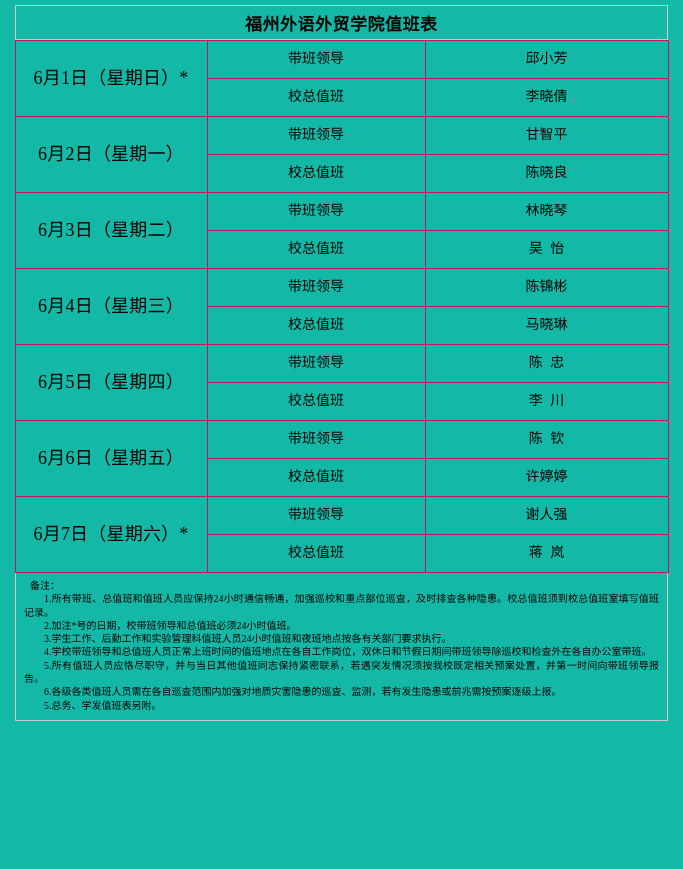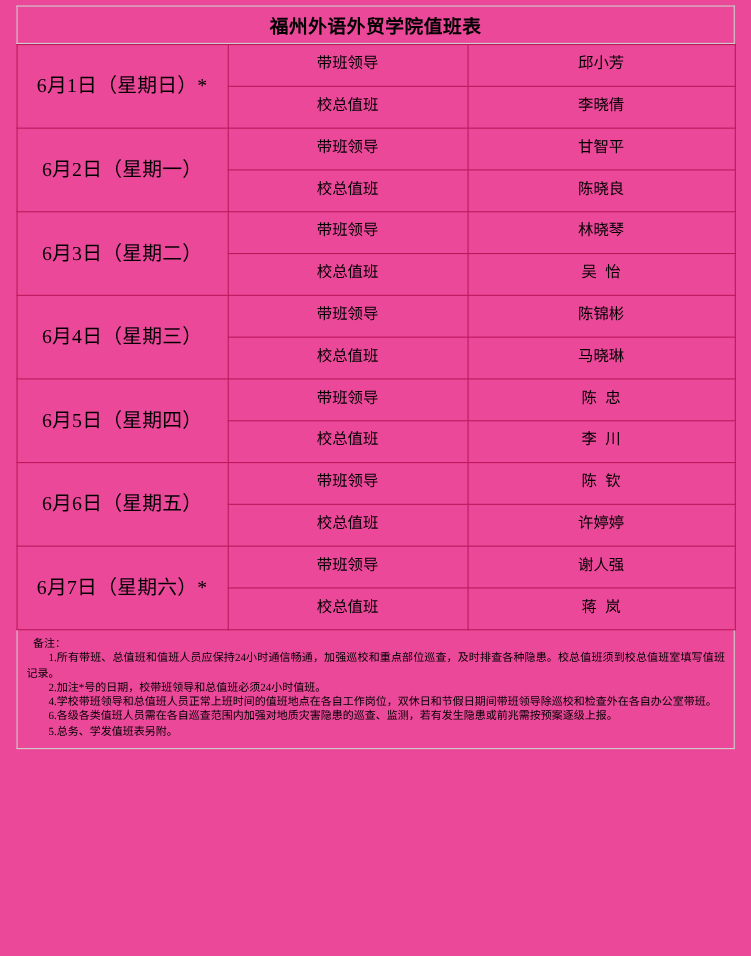--- a/index.html
+++ b/index.html
@@ -11,21 +11,21 @@
   body {
     font-family: "Liberation Serif", "DejaVu Serif", serif;
     color: #000000;
     -webkit-font-smoothing: none;
   }
   #page {
     width: 683px;
     height: 869px;
     position: relative;
     box-sizing: border-box;
-    background: #ec4899;
+    background: #14b8a6;
     overflow: hidden;
   }
 
   
   .head-table {
     width: 653px;
     margin: 5px auto 0 auto;
     border-collapse: collapse;
     table-layout: fixed;
   }
@@ -188,19 +188,21 @@
           <td class="person-cell"><span class="wide">蒋岚</span></td>
         </tr>
       </tbody>
   </table>
 
   <div class="notes-box">
     <p class="notes-label">备注：</p>
     <div>
         <p class="note-item">1.所有带班、总值班和值班人员应保持24小时通信畅通，加强巡校和重点部位巡查，及时排查各种隐患。校总值班须到校总值班室填写值班记录。</p>
         <p class="note-item">2.加注*号的日期，校带班领导和总值班必须24小时值班。</p>
+        <p class="note-item">3.学生工作、后勤工作和实验管理科值班人员24小时值班和夜班地点按各有关部门要求执行。</p>
         <p class="note-item">4.学校带班领导和总值班人员正常上班时间的值班地点在各自工作岗位，双休日和节假日期间带班领导除巡校和检查外在各自办公室带班。</p>
+        <p class="note-item">5.所有值班人员应恪尽职守，并与当日其他值班同志保持紧密联系，若遇突发情况须按我校既定相关预案处置，并第一时间向带班领导报告。</p>
         <p class="note-item">6.各级各类值班人员需在各自巡查范围内加强对地质灾害隐患的巡查、监测，若有发生隐患或前兆需按预案逐级上报。</p>
         <p class="note-item">5.总务、学发值班表另附。</p>
       </div>
   </div>
 
 </div>
 
 </body></html>

